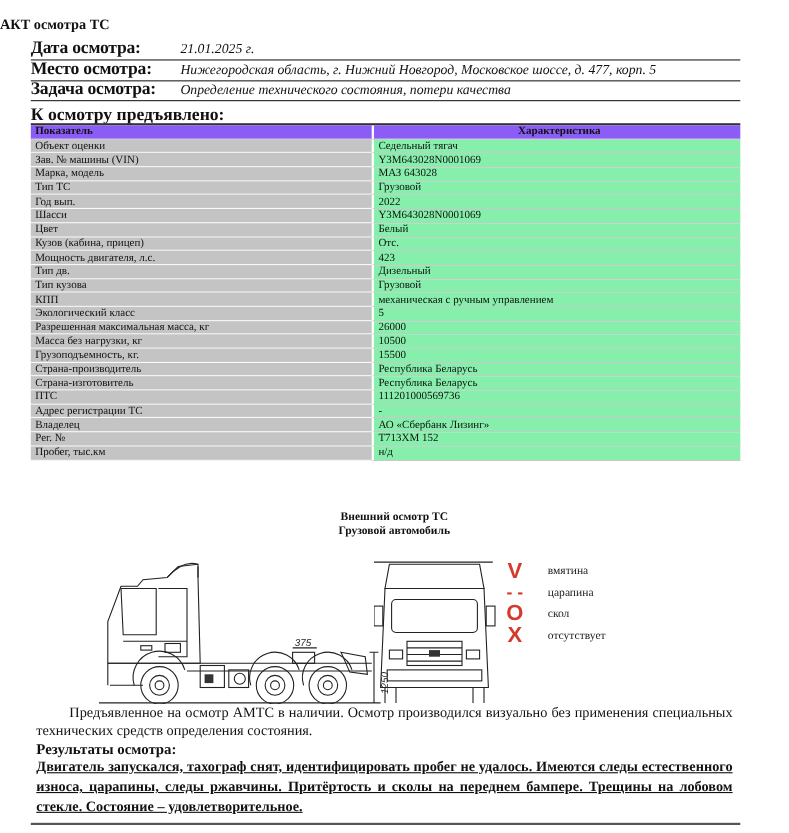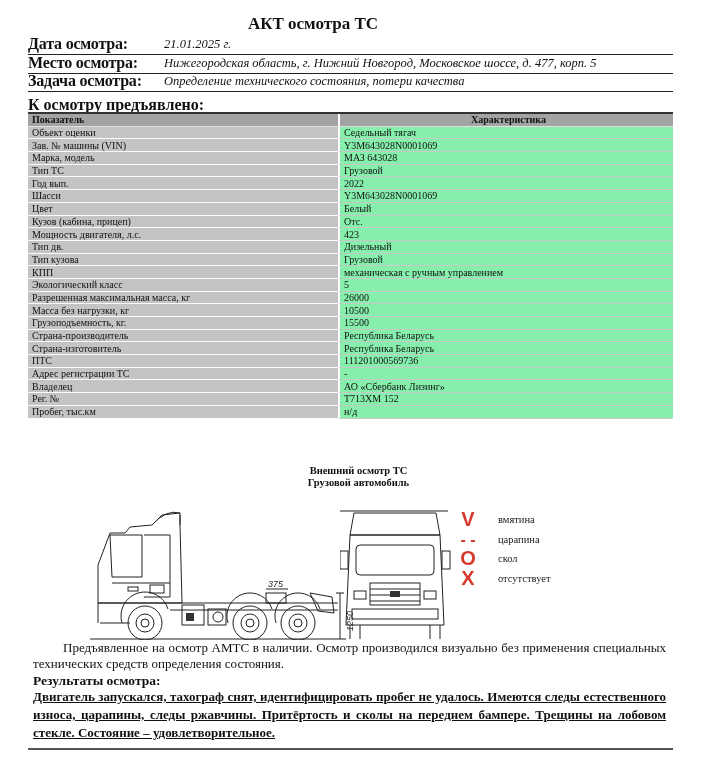--- a/index.html
+++ b/index.html
@@ -1,34 +1,34 @@
 <!DOCTYPE html>
 <html><head>
   <meta charset="utf-8">
   <style>
     html, body { margin: 0; padding: 0; background: #ffffff; }
     body { width: 717px; height: 757px; position: relative; overflow: hidden;
            font-family: "Liberation Serif", "DejaVu Serif", serif; color: #111; }
 
-    .title { position: absolute; top: 14px; left: 0; width: 626px; text-align: center;
-             font-weight: bold; font-size: 17px; }
+    .title { position: absolute; top: 14px; left: 0; width: 626px; text-align: left;
+             font-weight: bold; font-size: 13px; }
 
     .meta-row { position: absolute; left: 28px; width: 645px; height: 20px;
                 border-bottom: 1.5px solid #222; }
     .meta-row .lbl { position: absolute; left: 0; bottom: 1px; font-weight: bold; font-size: 16px;
                      font-family: "Liberation Sans Narrow", "Liberation Serif", serif; letter-spacing: -0.2px; }
     .meta-row .val { position: absolute; left: 136px; bottom: 2px; font-style: italic; font-size: 12.5px; }
 
     .section-h { position: absolute; left: 28px; top: 96px; font-weight: bold; font-size: 16px; }
 
     table.specs { position: absolute; left: 28px; top: 112px; width: 645px;
                   border-collapse: separate; border-spacing: 0; border-top: 2px solid #333; }
     table.specs th, table.specs td { height: 11.7px; padding: 0 0 0 4px; font-size: 10px;
                   line-height: 11px; text-align: left; font-weight: normal; white-space: nowrap; }
-    table.specs th { background: #a3a3a3; font-weight: bold; border-bottom: 1.5px solid #e0e0e0; }
+    table.specs th { background: #8b5cf6; font-weight: bold; border-bottom: 1.5px solid #e0e0e0; }
     table.specs th.c2 { text-align: center; border-left: 2px solid #fff; }
     table.specs td.c1 { background: #c4c4c4; width: 306px; border-bottom: 1.5px solid #fafafa; }
     table.specs td.c2 { background: #86efac; border-left: 2px solid #fff; border-bottom: 1.5px solid #c8c8c8; }
 
     .ext-title { position: absolute; top: 465px; left: 0; width: 717px; text-align: center;
                  font-weight: bold; font-size: 10.5px; line-height: 12px; }
 
     .truck-side { position: absolute; left: 70px; top: 505px; width: 290px; height: 135px; }
     .truck-front { position: absolute; left: 340px; top: 505px; width: 115px; height: 135px; }
 

